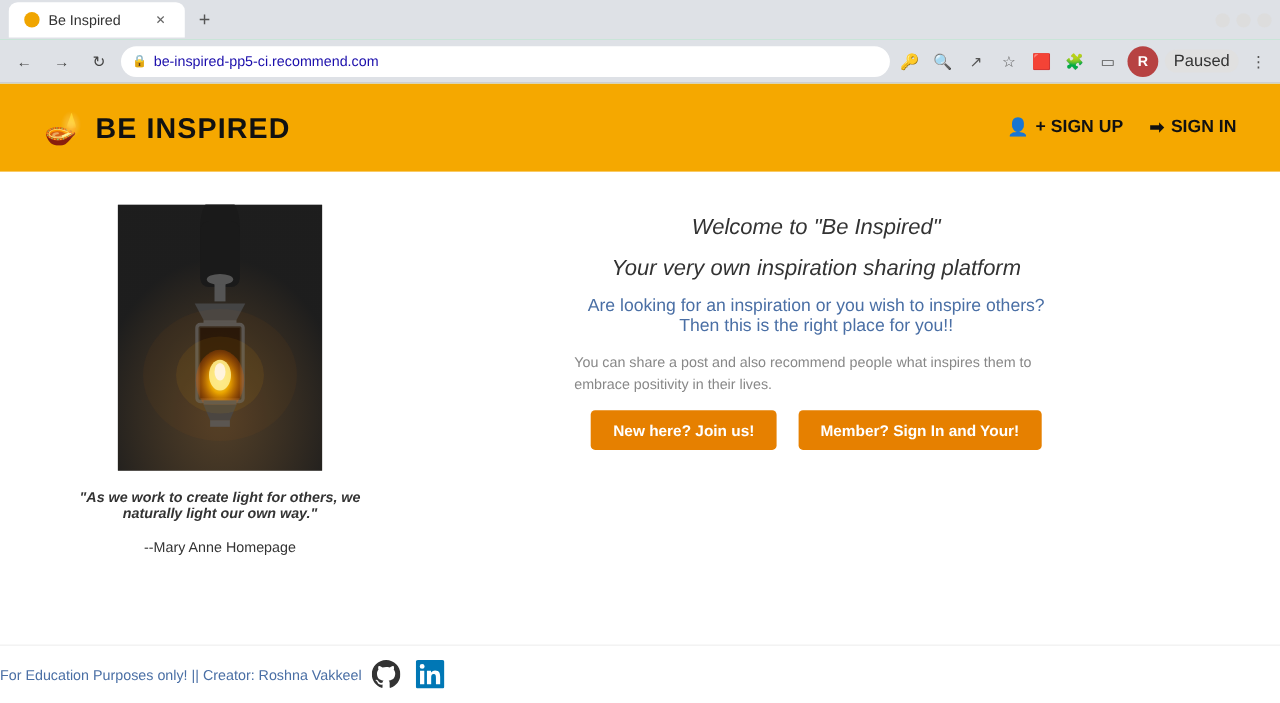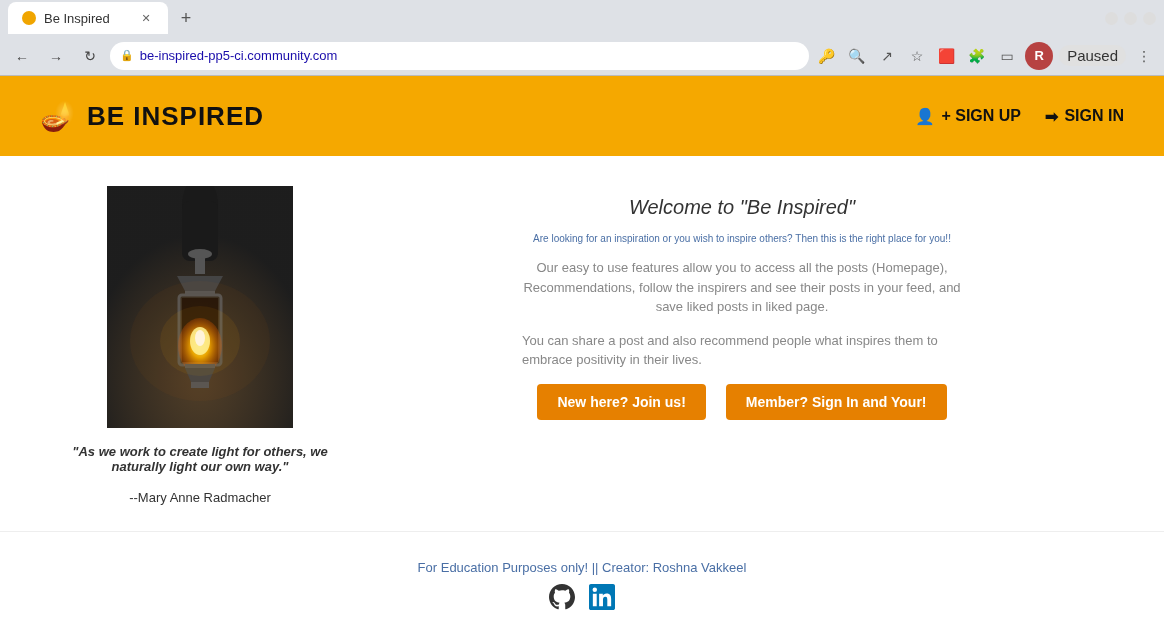--- a/index.html
+++ b/index.html
@@ -51,29 +51,29 @@
     
     .lantern-svg { width: 186px; height: 242px; }
 
     .quote-text { font-size: 13px; font-weight: bold; color: #333; text-align: center; font-style: italic; max-width: 280px; }
     .quote-author { font-size: 13px; color: #333; text-align: center; }
 
     
     .right-panel { flex: 1; display: flex; flex-direction: column; align-items: center; gap: 14px; padding-top: 10px; }
     .welcome-title { font-size: 20px; color: #333; text-align: center; font-style: italic; }
     .welcome-sub { font-size: 20px; color: #333; text-align: center; font-style: italic; }
-    .desc1 { font-size: 10px; color: #4a6fa5; text-align: center; max-width: 440px; }
+    .desc1 { font-size: 16px; color: #4a6fa5; text-align: center; max-width: 440px; }
     .desc2 { font-size: 13px; color: #888; text-align: center; max-width: 440px; line-height: 1.5; }
     .desc3 { font-size: 13px; color: #888; max-width: 440px; line-height: 1.5; }
     .cta-text { font-size: 15px; font-weight: bold; color: #333; text-align: center; }
     .btn-row { display: flex; gap: 20px; }
     .btn-primary { background: #e68000; color: white; border: none; border-radius: 4px; padding: 10px 20px; font-size: 14px; font-weight: bold; cursor: pointer; }
 
     
-    .footer { background: white; border-top: 1px solid #eee; padding: 28px 0; display: flex; flex-direction: column; align-items: center; gap: 8px; }
+    .footer { background: white; border-top: 1px solid #eee; padding: 12px 0; display: flex; flex-direction: row; align-items: center; gap: 8px; }
     .footer-text { font-size: 13px; color: #4a6fa5; }
     .footer-icons { display: flex; gap: 12px; align-items: center; }
     .footer-icon { width: 28px; height: 28px; display: flex; align-items: center; justify-content: center; cursor: pointer; }
 
     
     .lantern-container { width: 186px; height: 242px; position: relative; }
   </style>
 </head>
 <body>
 
@@ -94,21 +94,21 @@
       <div class="win-btn win-close">✕</div>
     </div>
   </div>
 
   <div class="toolbar">
     <div class="nav-btn">←</div>
     <div class="nav-btn">→</div>
     <div class="nav-btn">↻</div>
     <div class="address-bar">
       <span class="lock-icon">🔒</span>
-      <span class="address-text">be-inspired-pp5-ci.community.com</span>
+      <span class="address-text">be-inspired-pp5-ci.recommend.com</span>
     </div>
     <div class="toolbar-right">
       <div class="toolbar-icon">🔑</div>
       <div class="toolbar-icon">🔍</div>
       <div class="toolbar-icon">↗</div>
       <div class="toolbar-icon">☆</div>
       <div class="toolbar-icon">🟥</div>
       <div class="toolbar-icon">🧩</div>
       <div class="toolbar-icon">▭</div>
       <div class="profile-btn">R</div>
@@ -175,27 +175,27 @@
 
             <rect x="78" y="178" width="30" height="4" fill="#555"></rect>
             <polygon points="78,182 108,182 102,196 84,196" fill="#444"></polygon>
             <rect x="84" y="196" width="18" height="6" fill="#555"></rect>
 
             <ellipse cx="93" cy="155" rx="40" ry="35" fill="#ffb000" opacity="0.08"></ellipse>
             <ellipse cx="93" cy="155" rx="70" ry="60" fill="#ff8000" opacity="0.04"></ellipse>
           </svg>
         </div>
         <p class="quote-text">"As we work to create light for others, we naturally light our own way."</p>
-        <p class="quote-author">--Mary Anne Radmacher</p>
+        <p class="quote-author">--Mary Anne Homepage</p>
       </div>
 
       <div class="right-panel">
         <p class="welcome-title">Welcome to "Be Inspired"</p>
+        <p class="welcome-sub">Your very own inspiration sharing platform</p>
         <p class="desc1">Are looking for an inspiration or you wish to inspire others? Then this is the right place for you!!</p>
-        <p class="desc2">Our easy to use features allow you to access all the posts (Homepage), Recommendations, follow the inspirers and see their posts in your feed, and save liked posts in liked page.</p>
         <p class="desc3">You can share a post and also recommend people what inspires them to embrace positivity in their lives.</p>
         <div class="btn-row">
           <button class="btn-primary">New here? Join us!</button>
           <button class="btn-primary">Member? Sign In and Your!</button>
         </div>
       </div>
     </div>
 
     <div class="footer">
       <p class="footer-text">For Education Purposes only! || Creator: Roshna Vakkeel</p>

